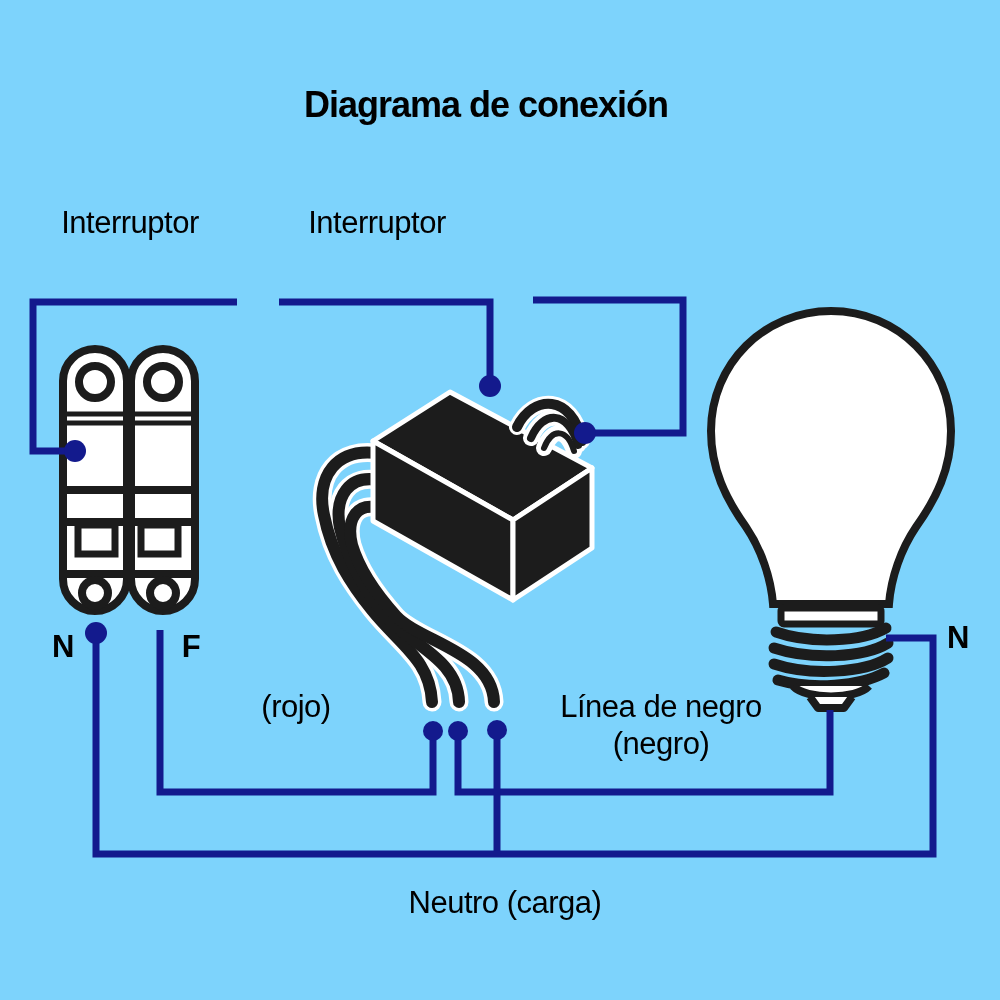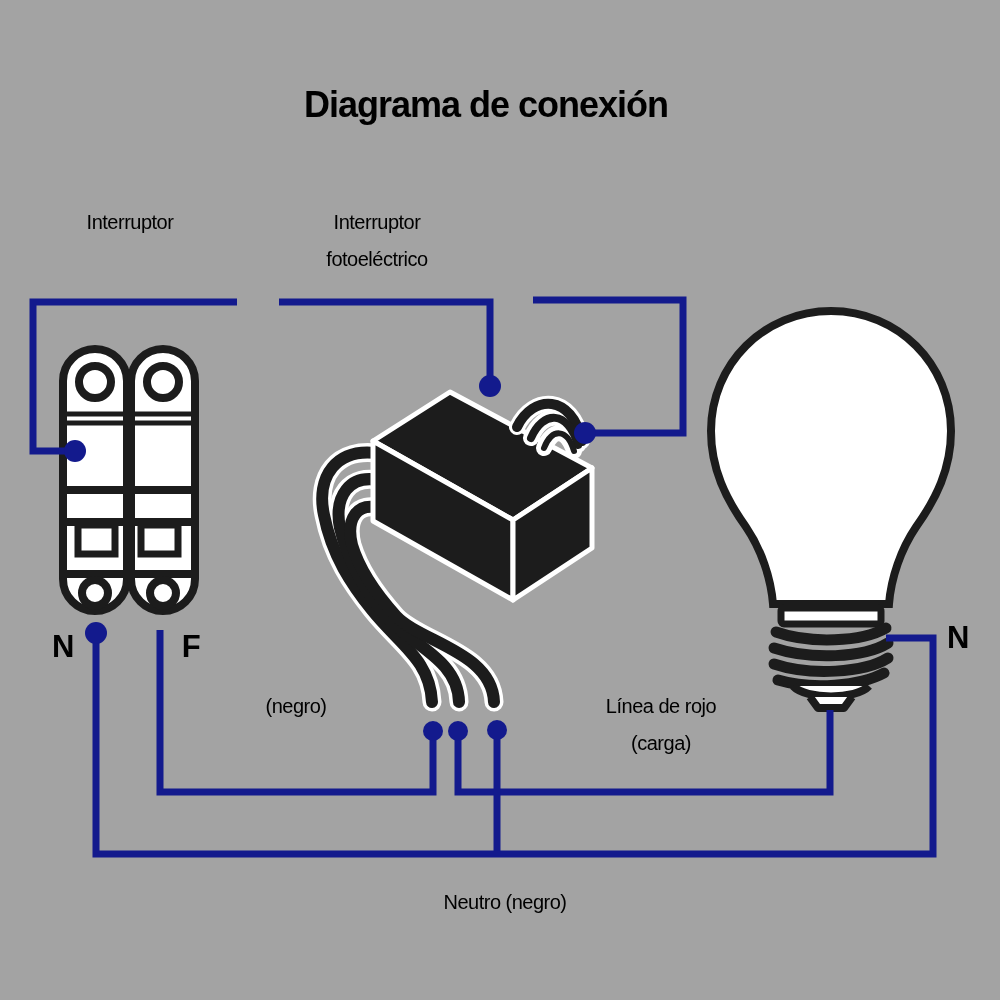--- a/index.html
+++ b/index.html
@@ -1,25 +1,25 @@
 <!DOCTYPE html>
 <html style="--wire: #131a8d; --ink: #1c1c1c;"><head>
 <meta charset="utf-8">
 <style>
   html,body{margin:0;padding:0;background:#fff;}
   .canvas{
-    position:relative;width:1000px;height:1000px;background:#a3a3a3;
+    position:relative;width:1000px;height:1000px;background:#7dd3fc;
     font-family:"Liberation Sans","DejaVu Sans",sans-serif;color:#000;overflow:hidden;
   }
   svg.art{position:absolute;left:0;top:0;width:1000px;height:1000px;}
   .title{
     position:absolute;top:84px;left:0;width:972px;text-align:center;
     font-size:36px;font-weight:bold;letter-spacing:-1px;
   }
-  .label{position:absolute;text-align:center;font-size:20px;line-height:37px;letter-spacing:-0.5px;}
+  .label{position:absolute;text-align:center;font-size:31px;line-height:37px;letter-spacing:-0.5px;}
   .label.bold{font-weight:bold;font-size:31px;}
   
   .wire{fill:none;stroke:var(--wire,#131a8d);stroke-width:7;}
   .dot{fill:var(--wire,#131a8d);stroke:none;}
   .shape{fill:#fff;stroke:var(--ink,#1c1c1c);stroke-width:8;}
   .shape7{fill:#fff;stroke:var(--ink,#1c1c1c);stroke-width:7;}
   .blk5{fill:none;stroke:var(--ink,#1c1c1c);stroke-width:5;}
   .blk8{fill:none;stroke:var(--ink,#1c1c1c);stroke-width:8;}
   .face{fill:var(--ink,#1c1c1c);stroke:#fff;stroke-width:5;stroke-linejoin:round;}
   .cord-casing{fill:none;stroke:#fff;stroke-width:19;stroke-linecap:round;}
@@ -113,33 +113,32 @@
   </svg>
 
   <div class="title">Diagrama de conexión</div>
 
   <div class="label" style="left:30px;top:204px;width:200px;">
     <div>Interruptor</div>
   </div>
 
   <div class="label" style="left:277px;top:204px;width:200px;">
     <div>Interruptor</div>
-    <div>fotoeléctrico</div>
   </div>
 
 
   <div class="label bold" style="left:38px;top:628px;width:50px;">N</div>
   <div class="label bold" style="left:166px;top:628px;width:50px;">F</div>
 
   <div class="label" style="left:196px;top:688px;width:200px;">
-    <div>(negro)</div>
+    <div>(rojo)</div>
   </div>
 
   <div class="label" style="left:541px;top:688px;width:240px;">
-    <div>Línea de rojo</div>
-    <div>(carga)</div>
+    <div>Línea de negro</div>
+    <div>(negro)</div>
   </div>
 
   <div class="label bold" style="left:933px;top:619px;width:50px;">N</div>
 
-  <div class="label" style="left:355px;top:884px;width:300px;">Neutro (negro)</div>
+  <div class="label" style="left:355px;top:884px;width:300px;">Neutro (carga)</div>
 
 </div>
 
 </body></html>

